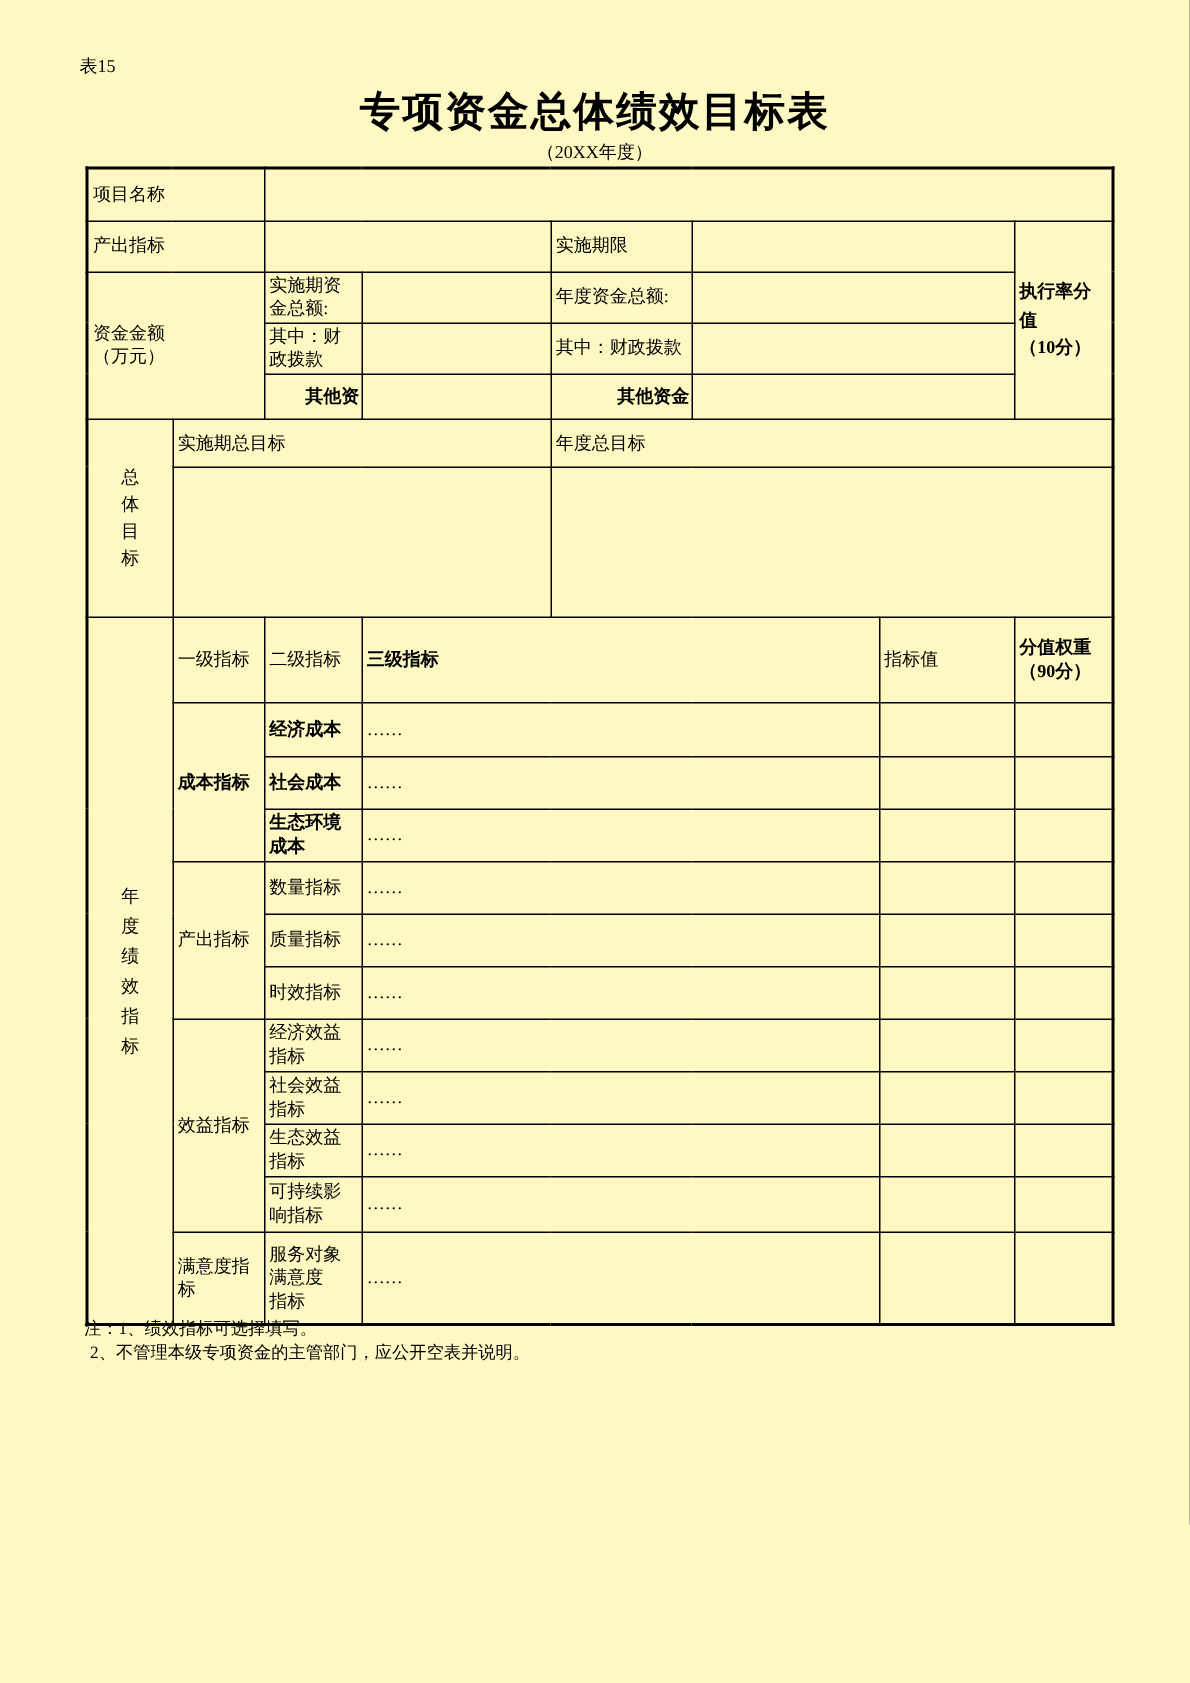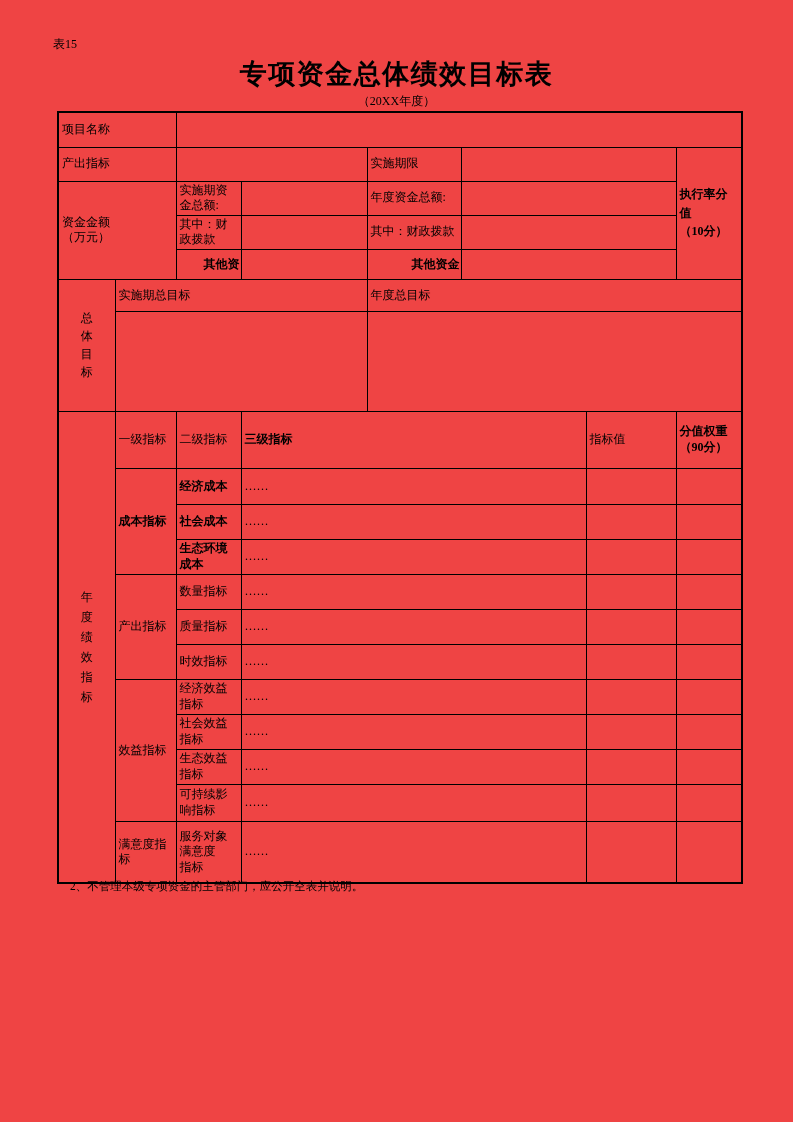--- a/index.html
+++ b/index.html
@@ -1,18 +1,18 @@
 <!DOCTYPE html>
 <html><head>
 <meta charset="utf-8">
 <style>
   * { margin:0; padding:0; box-sizing:border-box; }
   html,body { background:#888; }
   .page {
-    position:relative; width:793px; height:1122px; background:#ef4444;
+    position:relative; width:793px; height:1122px; background:#fef9c3;
     color:#000; font-family:"Liberation Serif", serif; margin:0 auto; overflow:hidden;
   }
   .doc-tag { position:absolute; left:53px; top:36px; font-size:12px; }
   .title {
     position:absolute; left:0; width:100%; top:56px; text-align:center;
     font-family:"Liberation Sans", sans-serif; font-weight:700; font-size:27px; letter-spacing:1.5px;
   }
   .subtitle { position:absolute; left:0; width:100%; top:93px; text-align:center; font-size:12px; }
 
   table.form {
@@ -27,21 +27,21 @@
   .l  { text-align:left; }
   .r  { text-align:right; padding-right:1px;font-weight:bold; }
   .b  { font-weight:700; }
   .pre { white-space:pre-line; }
   .nw { white-space:nowrap; }
   .vlabel { text-align:center; white-space:pre-line; line-height:18px; padding:0; }
   .vlabel2 { line-height:20px; }
   .exec { line-height:1.55; }
   .dots { text-align:left; vertical-align:middle; }
   .notes { position:absolute; left:56px; top:879px; font-size:11.5px; line-height:15.5px; }
-  .note-indent { margin-left:14px; }
+  .note-indent { margin-left:4px; }
 </style>
 </head>
 <body>
 
 <div class="page">
 
   <div class="doc-tag">表15</div>
   <div class="title">专项资金总体绩效目标表</div>
   <div class="subtitle">（20XX年度）</div>
 
@@ -202,16 +202,17 @@
 满意度
 指标</td>
       <td colspan="3" class="dots">……</td>
       <td></td>
       <td></td>
     </tr>
   </tbody>
     </table>
 
   <div class="notes">
+    <div>注：1、绩效指标可选择填写。</div>
     <div class="note-indent">2、不管理本级专项资金的主管部门，应公开空表并说明。</div>
   </div>
 
 </div>
 
 </body></html>

